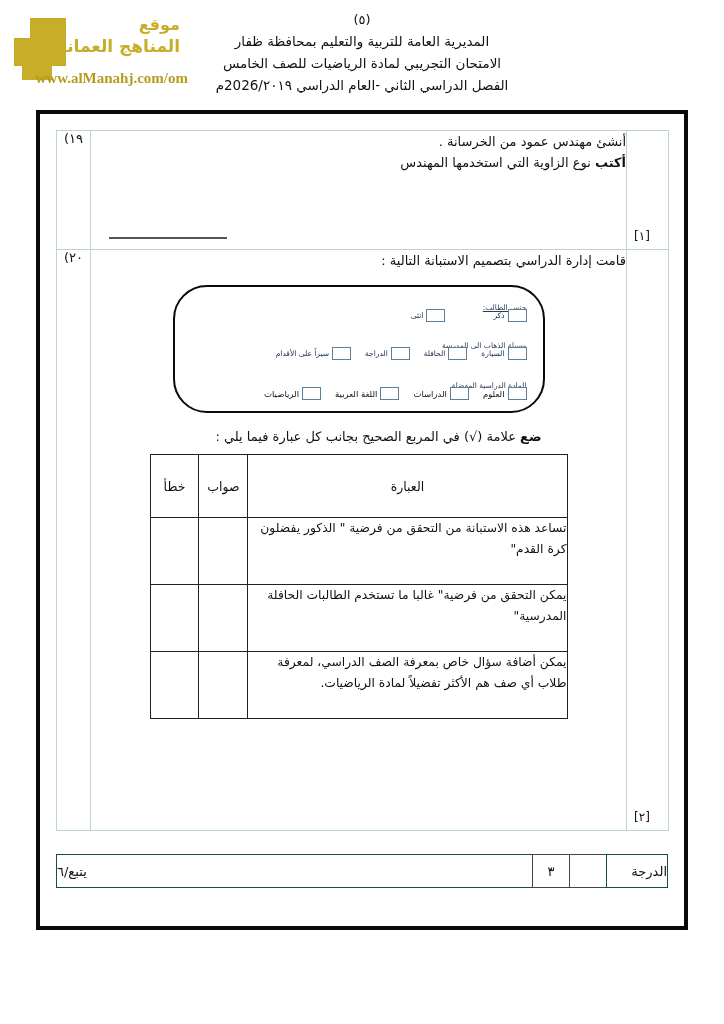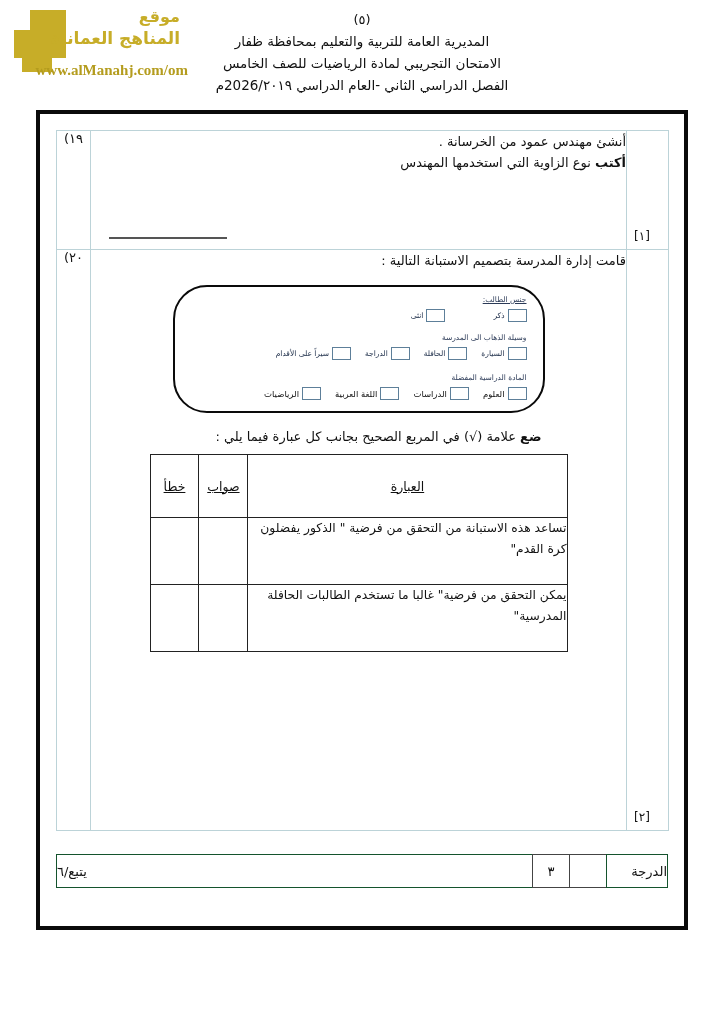--- a/index.html
+++ b/index.html
@@ -18,21 +18,21 @@
 
   
   .header-zone {
     position: absolute;
     top: 0; left: 0;
     width: 724px;
     height: 108px;
   }
   .logo-block {
     position: absolute;
-    top: 6px; right: 536px;
+    top: 14px; right: 536px;
     width: 182px;
     height: 86px;
     direction: rtl;
   }
   .logo-mark {
     position: absolute;
     top: 4px; left: 8px;
     width: 52px; height: 62px;
   }
   .logo-mark .sq-a {
@@ -188,20 +188,21 @@
     box-sizing: border-box;
     background: #fff;
     direction: rtl;
   }
   .sv-group-title {
     position: absolute;
     font-size: 7.5px;
     color: #2b3a57;
     text-decoration: underline;
     white-space: nowrap;
+    margin-top: 8px;
   }
   .sv-group-title.plain {
     text-decoration: none;
   }
   .sv-row {
     position: absolute;
     display: flex;
     flex-direction: row;
     align-items: center;
     gap: 12px;
@@ -259,21 +260,20 @@
   }
   .tf-stmt-col { width: 300px; }
   .tf-opt-col  { width: 46px; }
   .tf-head-cell {
     height: 62px;
     text-align: center;
     vertical-align: middle;
     font-size: 12.5px;
     font-weight: normal;
     color: #111;
-    text-decoration: underline;
   }
   .tf-stmt {
     height: 66px;
     vertical-align: middle;
     text-align: right;
     font-size: 12.3px;
     line-height: 21px;
     padding: 4px 10px;
     color: #111;
   }
@@ -367,21 +367,21 @@
         </td>
         <td class="qnum">١٩)</td>
       </tr>
 
       <tr>
         <td class="qmark">
           <span class="mk">[٢]</span>
         </td>
         <td class="qbody" style="height:580px;">
 
-          <div class="qline">قامت إدارة المدرسة بتصميم الاستبانة التالية :</div>
+          <div class="qline">قامت إدارة الدراسي بتصميم الاستبانة التالية :</div>
 
           <div class="survey-wrap">
             <div class="survey-card">
 
               <div class="sv-group-title" style="top:8px; right:16px;">جنس الطالب:</div>
               <div class="sv-row" style="top:22px; right:16px; gap:48px;">
                 <div class="sv-opt">
                   <span class="sv-box"></span>
                   <span class="sv-label">ذكر</span>
                 </div>
@@ -454,20 +454,25 @@
                 <tr>
                   <td class="tf-stmt">تساعد هذه الاستبانة من  التحقق من فرضية " الذكور يفضلون كرة القدم"</td>
                   <td class="tf-cell"></td>
                   <td class="tf-cell"></td>
                 </tr>
                 <tr>
                   <td class="tf-stmt">يمكن التحقق من فرضية" غالبا ما تستخدم الطالبات الحافلة المدرسية"</td>
                   <td class="tf-cell"></td>
                   <td class="tf-cell"></td>
                 </tr>
+                <tr>
+                  <td class="tf-stmt">يمكن أضافة سؤال خاص بمعرفة الصف الدراسي، لمعرفة طلاب أي صف هم الأكثر تفضيلاً لمادة الرياضيات.</td>
+                  <td class="tf-cell"></td>
+                  <td class="tf-cell"></td>
+                </tr>
               </tbody>
             </table>
           </div>
 
         </td>
         <td class="qnum">٢٠)</td>
       </tr>
 
     </tbody>
   </table>

